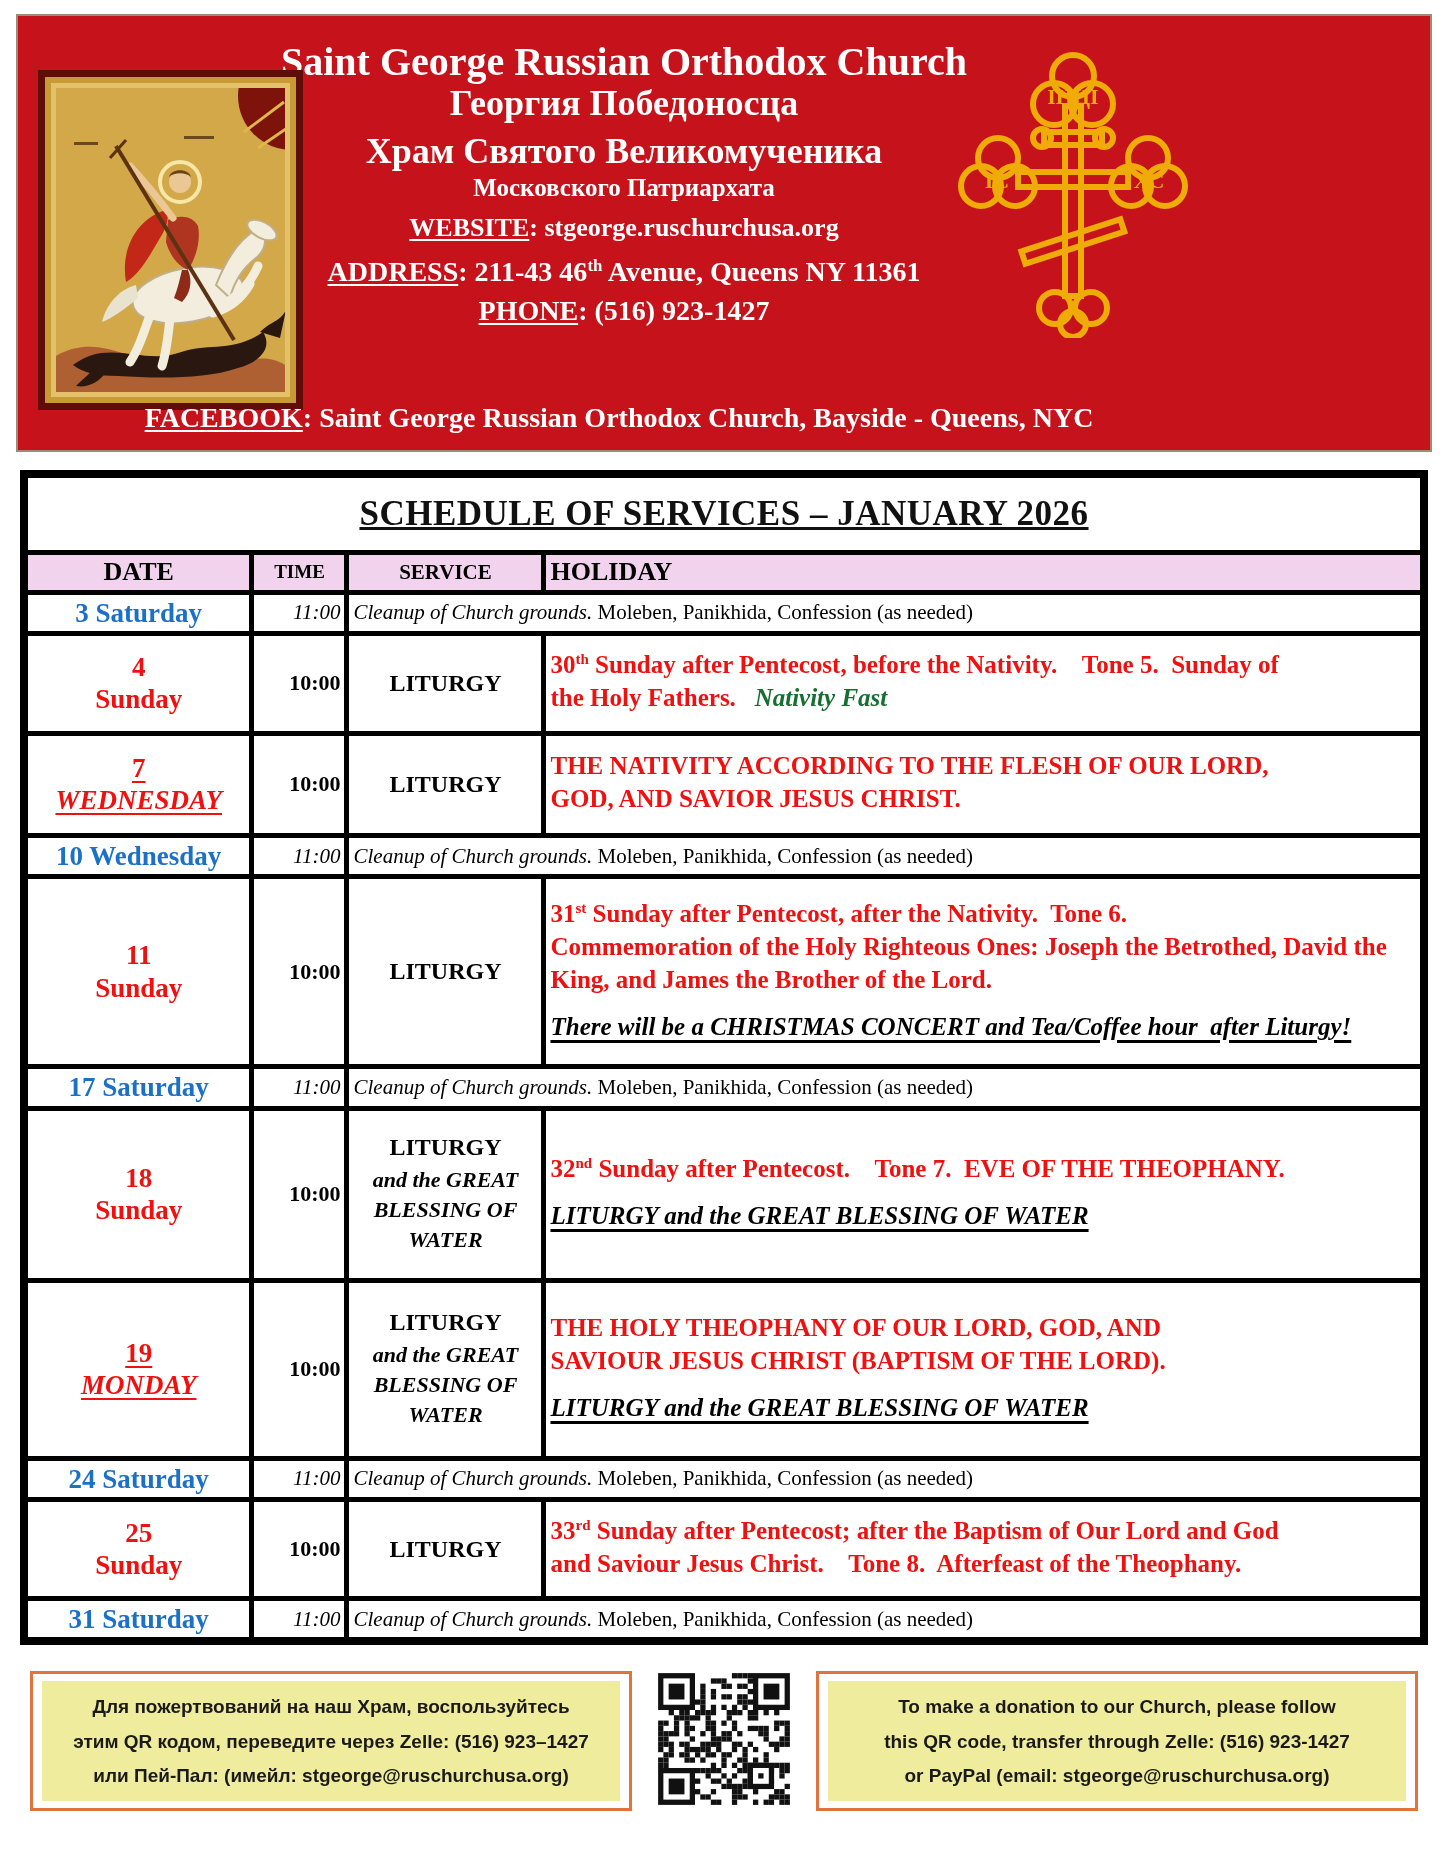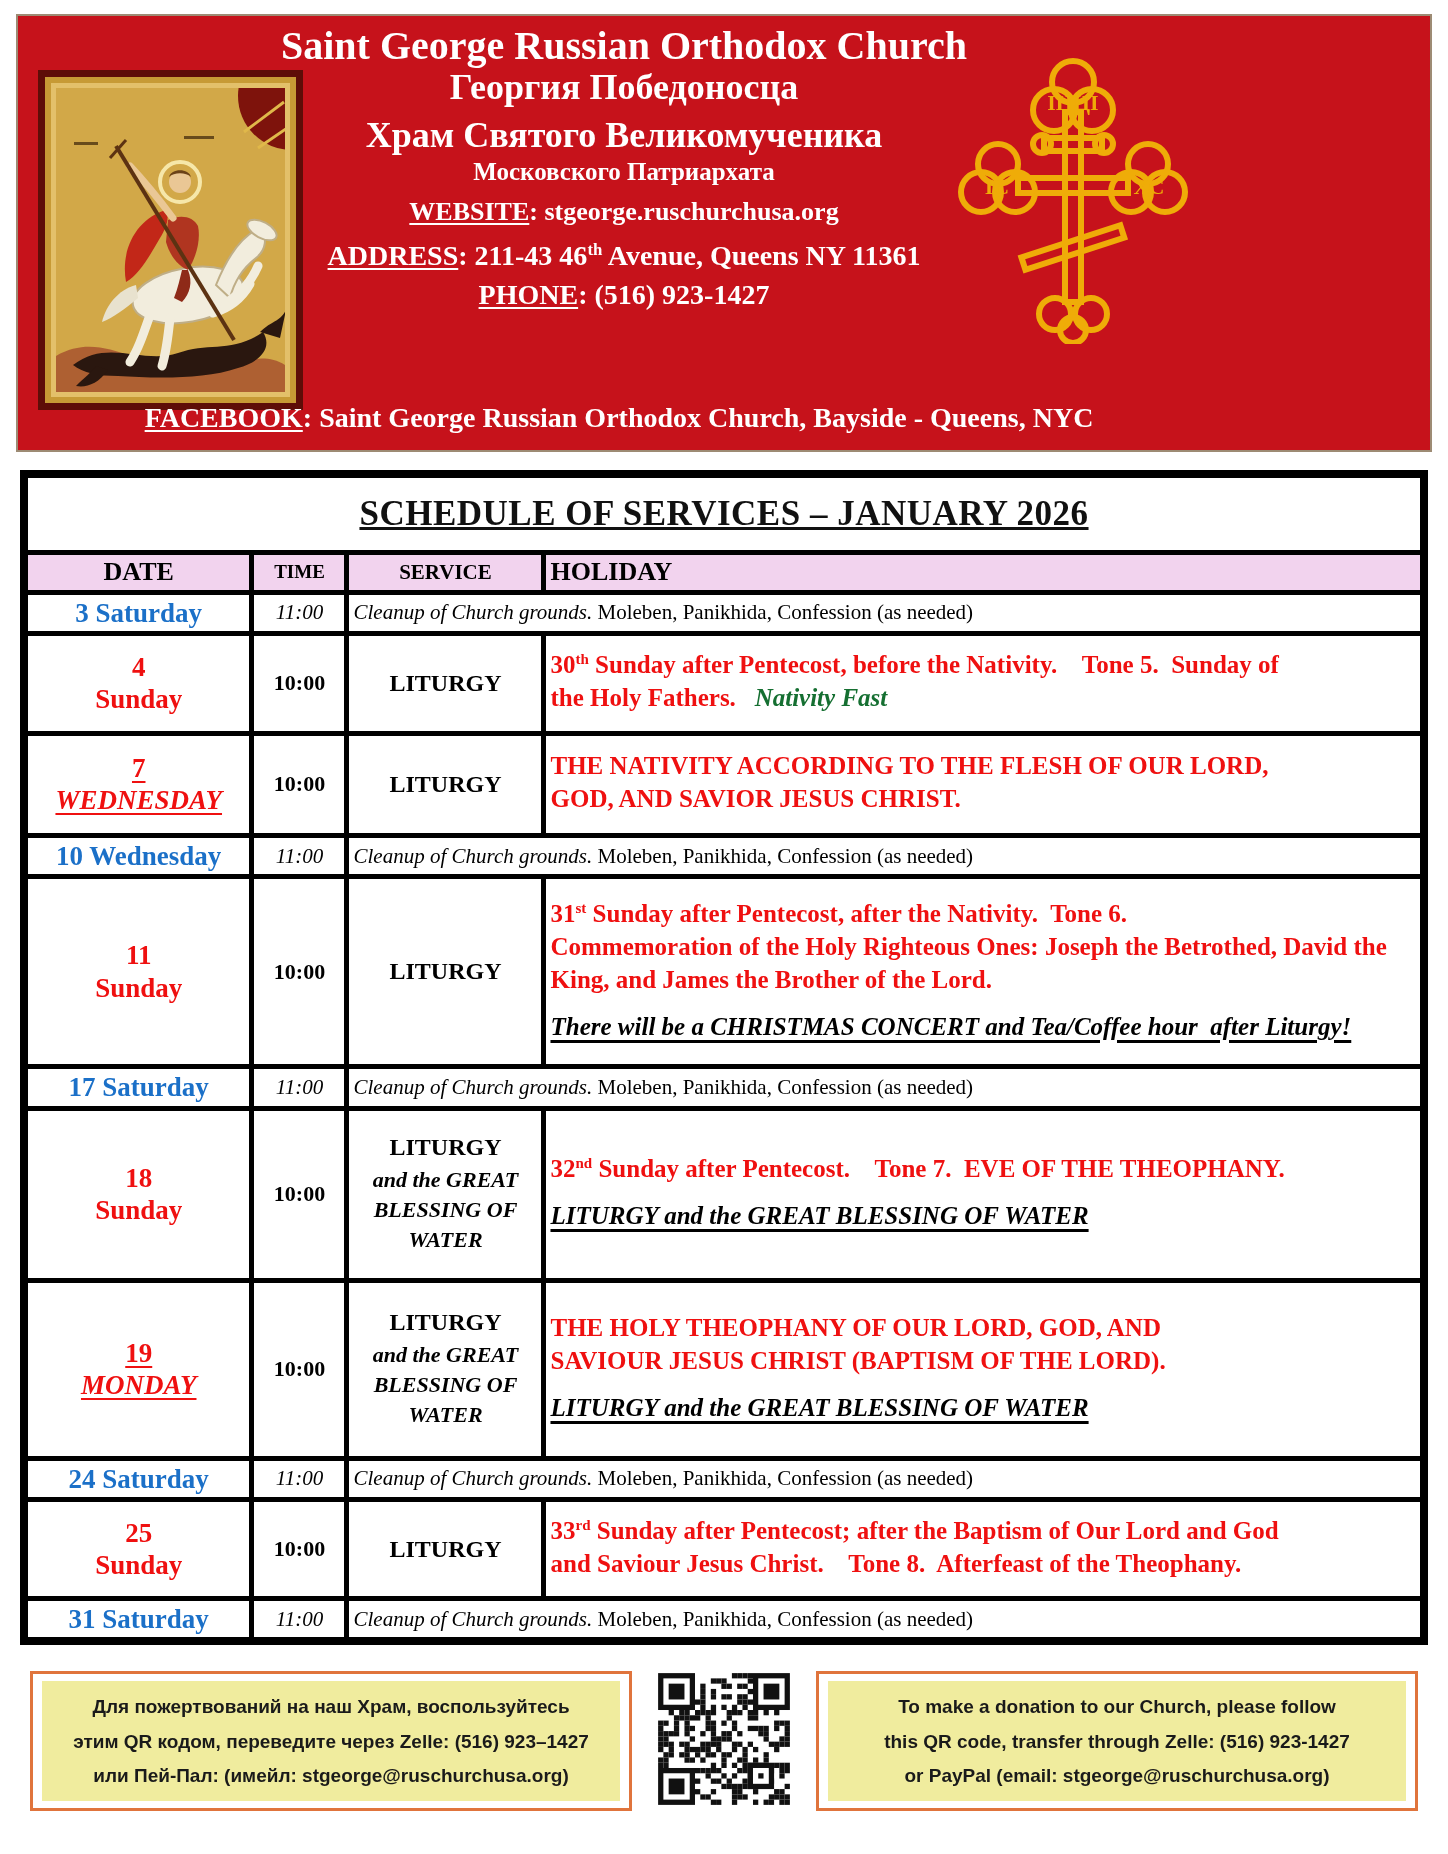--- a/index.html
+++ b/index.html
@@ -8,22 +8,22 @@
     --yellow:#F0EC9E; --orange:#E0743C;
   }
   *{box-sizing:border-box;}
   body{margin:0;background:#fff;font-family:"Liberation Serif","DejaVu Serif",serif;}
   .page{width:1448px;height:1854px;background:#fff;overflow:hidden;position:relative;}
 
   
   .banner{position:relative;margin:14px 16px 0;height:438px;background:var(--red);
           border:2px solid #9d8b74;color:#fff;text-align:center;}
   .icon-wrap{position:absolute;left:20px;top:54px;width:265px;height:340px;}
-  .cross-wrap{position:absolute;right:242px;top:36px;width:230px;height:292px;}
-  .banner-center{margin:0 440px 0 240px;padding-top:8px;}
+  .cross-wrap{position:absolute;right:242px;top:30px;width:230px;height:292px;}
+  .banner-center{margin:16px 440px 0 240px;padding-top:8px;}
   .church-title{font-size:40px;font-weight:bold;line-height:1.08;}
   .church-subtitle{font-size:23px;font-weight:bold;line-height:1.15;}
   .ru-title{font-size:36px;font-weight:bold;line-height:1.15;}
   .ru-subtitle{font-size:25px;font-weight:bold;line-height:1.15;margin-top:2px;}
   .contact{font-size:26px;font-weight:bold;margin-top:11px;line-height:1.1;}
   .contact.big{font-size:28px;margin-top:15px;}
   .u{text-decoration:underline;text-underline-offset:3px;}
   .facebook-line{position:absolute;left:120px;right:330px;bottom:16px;
                  font-size:28px;font-weight:bold;white-space:nowrap;text-align:center;}
 
@@ -36,21 +36,21 @@
   th.h-date{font-size:26px;}
   th.h-time{font-size:19px;}
   th.h-svc{font-size:21px;}
   th.h-hol{font-size:26px;text-align:left;padding-left:12px;}
   td.c-date{text-align:center;font-weight:bold;font-size:27px;line-height:1.2;}
   td.c-date.sat{color:var(--blue);}
   td.c-date.sun{color:var(--dred);}
   td.c-date.feast{color:var(--dred);}
   td.c-date.feast .dline{text-decoration:underline;text-underline-offset:4px;}
   .dline.it{font-style:italic;}
-  td.c-time{text-align:center;}
+  td.c-time{text-align:right;}
   td.c-time.ti{font-style:italic;font-size:21px;}
   td.c-time.tb{font-weight:bold;font-size:22px;}
   td.c-clean{font-size:21px;padding-left:12px;color:#000;}
   td.c-svc{text-align:center;font-weight:bold;}
   .svl-r{font-size:24px;}
   .svl-i{font-size:22px;font-style:italic;line-height:1.35;margin-top:4px;}
   td.c-hol{padding-left:12px;padding-right:8px;}
   td.c-hol p{margin:10px 0 14px;font-size:25px;font-weight:bold;line-height:1.32;white-space:pre-wrap;}
   .sg-red{color:var(--dred);}
   .sg-green{color:var(--green);font-style:italic;text-align:right;}

